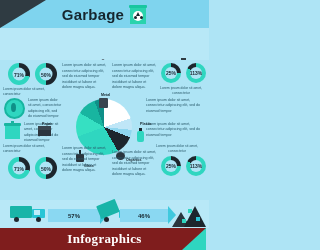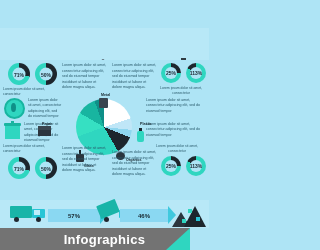--- a/index.html
+++ b/index.html
@@ -102,32 +102,46 @@
 
   
   .flowrow2{position:absolute;left:0;top:200px;width:209px;height:28px;background:#b8e8f7;}
   .truck{position:absolute;}
   .truck .cab{position:absolute;background:#28c5d6;}
   .truck .box{position:absolute;background:#19b5a8;}
   .truck .whl{position:absolute;width:5px;height:5px;border-radius:50%;background:#1f2830;}
   .arrow3{left:48px;top:209px;width:52px;}
   .arrow4{left:120px;top:209px;width:48px;}
 
-  .footer{position:absolute;left:0;top:228px;width:190px;height:22px;background:#737373;}
+  .footer{position:absolute;left:0;top:228px;width:206px;height:22px;background:#7f1d1d;font-family:Liberation Serif, serif;}
   .footer-corner{position:absolute;right:0;top:0;width:0;height:0;
     border-bottom:22px solid #2fd6c0;border-left:24px solid transparent;}
   .footer-title{position:absolute;left:0;top:0;width:209px;height:22px;
     display:flex;align-items:center;justify-content:center;
     font-size:13px;font-weight:bold;color:#ffffff;letter-spacing:.3px;}
 </style>
 </head>
 <body>
 
 <div class="page">
 
+  <div class="header">
+    <div class="header-corner"></div>
+    <div class="header-title">
+      <span class="txt">Garbage</span>
+      <span class="bin-icon">
+        <span class="lid"></span>
+          <span class="body"></span>
+        <span class="circ"></span>
+          <span class="tri"></span>
+        <span class="d1"></span>
+          <span class="d2"></span>
+      </span>
+    </div>
+  </div>
 
   <div class="flowrow">
     <div class="person">
       <span class="tcan">
           <span class="lid"></span>
           <span class="bd"></span>
         </span>
       <span class="head"></span>
         <span class="torso"></span>
       <span class="arm"></span>

